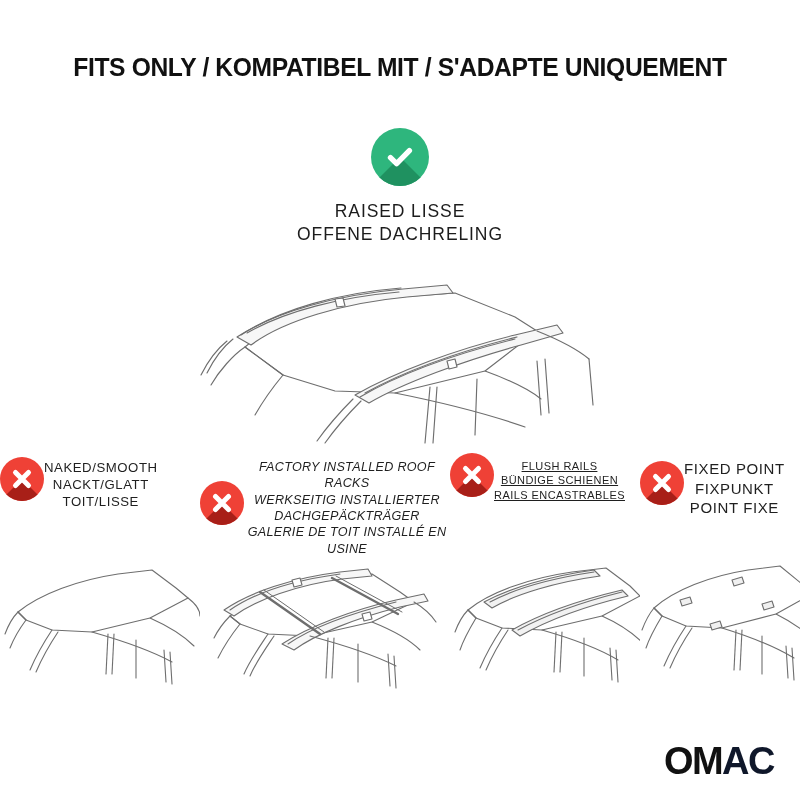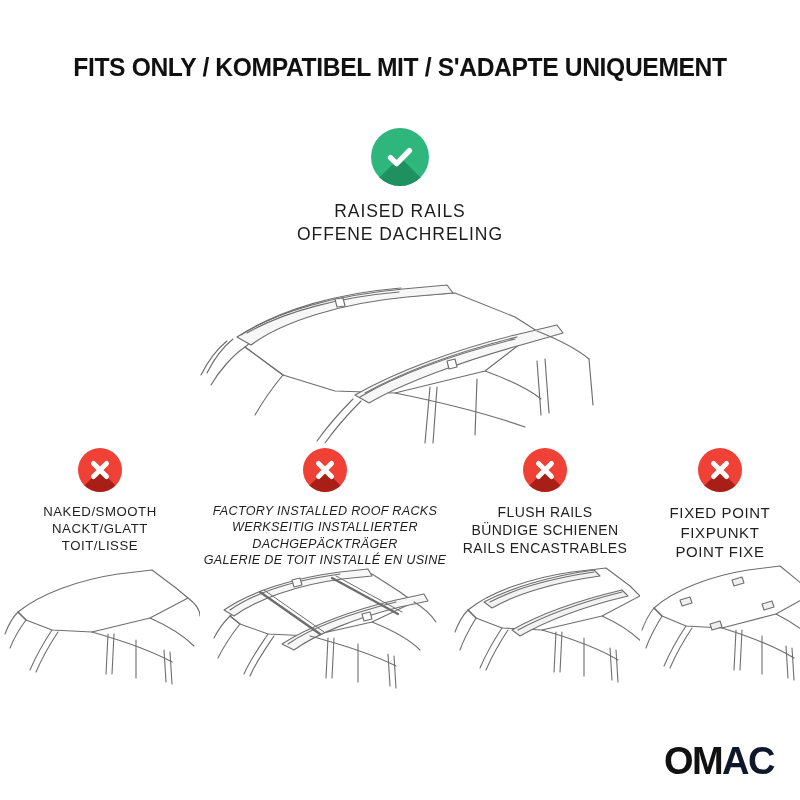--- a/index.html
+++ b/index.html
@@ -74,38 +74,38 @@
   }
   .main-illus svg { display: block; width: 100%; height: 100%; }
 
   
   .cols {
     position: absolute;
     left: 0; top: 448px; width: 800px;
     display: flex;
     align-items: flex-start;
   }
-  .col { display: flex; flex-direction: column; align-items: center; }
+  .col { display: flex; flex-direction: row; align-items: center; }
   .col-1 { width: 200px; }
   .col-2 { width: 250px; font-style: italic; }
   .col-3 { width: 190px; }
   .col-4 { width: 160px; }
 
   .col .badge { width: 44px; height: 44px; }
 
   .col-text {
     margin-top: 11px;
     text-align: center;
     color: #1f1f1f;
     line-height: 1.30;
     letter-spacing: 0.55px;
     font-size: 13.2px;
   }
   .col-2 .col-text { font-size: 12.6px; letter-spacing: 0.3px; }
-  .col-3 .col-text { font-size: 14px; letter-spacing: 0.45px; }
+  .col-3 .col-text { font-size: 11px; letter-spacing: 0.45px; text-decoration: underline; }
   .col-4 .col-text { font-size: 15px; letter-spacing: 0.6px; }
 
   
   .illus-row {
     position: absolute;
     left: 0; top: 558px; width: 800px; height: 150px;
     display: flex;
     align-items: flex-start;
   }
   .illus { height: 150px; }
@@ -140,21 +140,21 @@
       <div class="badge ok">
         <div class="shadow"></div>
         <div class="glyph">
           <svg width="34" height="34" viewBox="0 0 34 34">
             <path d="M7.5 17.6 L13.6 23.6 L26.4 10.6" stroke="#ffffff" stroke-width="5.4" fill="none" stroke-linecap="round" stroke-linejoin="round"></path>
           </svg>
         </div>
       </div>
     </div>
     <div class="main-text">
-      <div>RAISED RAILS</div>
+      <div>RAISED LISSE</div>
       <div>OFFENE DACHRELING</div>
     </div>
   </div>
 
   <div class="main-illus">
     <svg viewBox="0 0 440 180" fill="none" stroke="#6e6e6e" stroke-width="1.15" stroke-linecap="round" stroke-linejoin="round">
 
       <path d="M60 72 C 90 46, 150 28, 215 22 L 270 18 L 330 42 L 352 56 L 300 96 L 210 118 L 150 116 L 98 100 Z" fill="#ffffff"></path>
 
       <path d="M60 72 C 48 80, 34 96, 26 110"></path>

